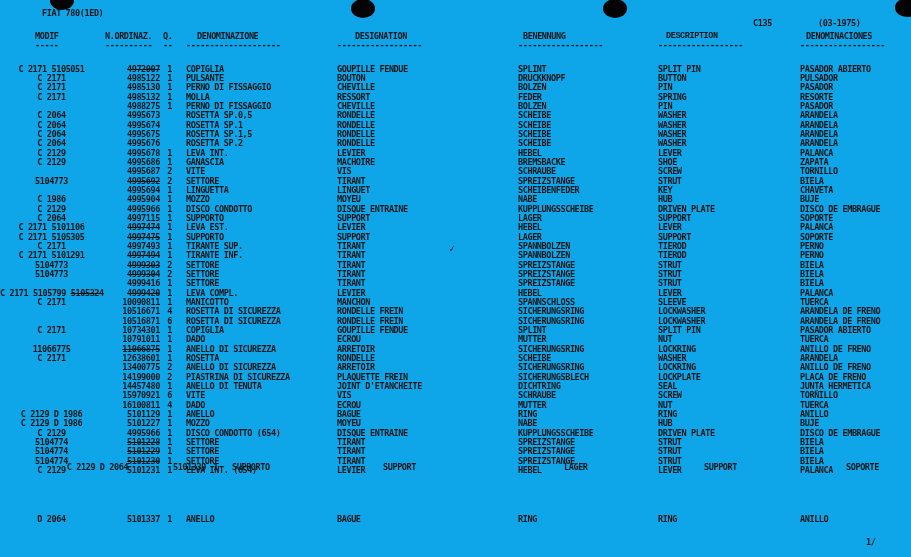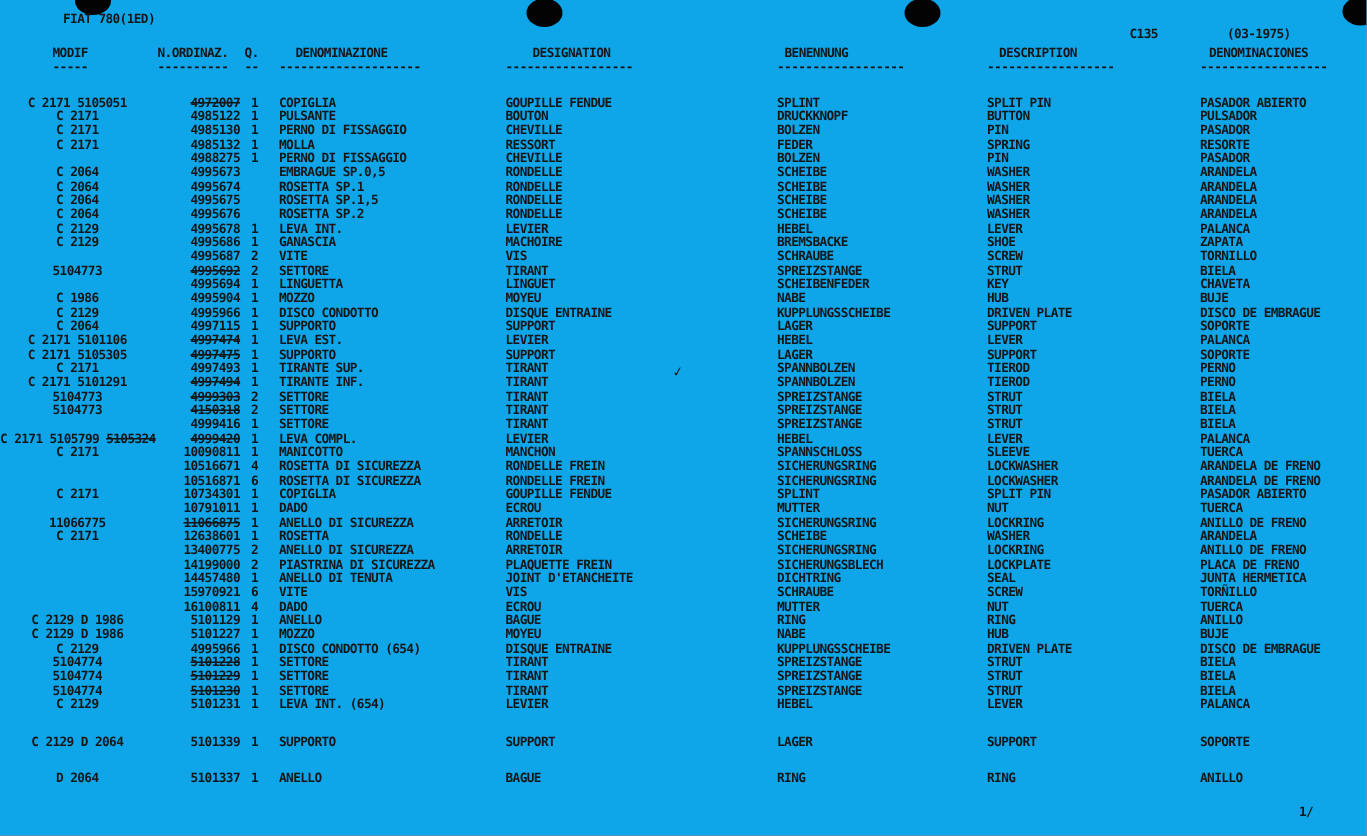--- a/index.html
+++ b/index.html
@@ -26,21 +26,21 @@
   .docdate{position:absolute;left:818px;top:19px;white-space:pre;}
   .h-label,.h-dash{position:absolute;white-space:pre;}
   .h-label{top:32px;}
   .h-dash{top:41px;}
   .hx-modif-l{left:35px;}   .hx-modif-d{left:35px;}
   .hx-ord-l{left:105px;}    .hx-ord-d{left:105px;}
   .hx-q-l{left:163px;}      .hx-q-d{left:163px;}
   .hx-it-l{left:197px;}     .hx-it-d{left:186px;}
   .hx-fr-l{left:355px;}     .hx-fr-d{left:337px;}
   .hx-de-l{left:523px;}     .hx-de-d{left:518px;}
-  .hx-en-l{left:666px;}     .hx-en-d{left:658px;}
+  .hx-en-l{left:666px;font-family:Liberation Mono, monospace;}     .hx-en-d{left:658px;}
   .hx-es-l{left:806px;}     .hx-es-d{left:800px;}
   .rows{position:absolute;left:0;top:0;right:0;bottom:0;}
   .row{position:absolute;left:0;right:0;height:9.34px;}
   .row span{position:absolute;top:0;white-space:pre;}
   .c-modif{left:0;width:103px;text-align:center;}
   .c-part{left:107px;width:53px;text-align:right;}
   .c-qty{left:162px;width:10px;text-align:right;}
   .c-it{left:186px;}
   .c-fr{left:337px;}
   .c-de{left:518px;}
@@ -132,21 +132,21 @@
       <span class="c-it">PERNO DI FISSAGGIO</span>
       <span class="c-fr">CHEVILLE</span>
       <span class="c-de">BOLZEN</span>
       <span class="c-en">PIN</span>
       <span class="c-es">PASADOR</span>
     </div>
       <div class="row" style="top: 111.2px;">
       <span class="c-modif">C 2064</span>
       <span class="c-part">4995673</span>
       <span class="c-qty"></span>
-      <span class="c-it">EMBRAGUE SP.0,5</span>
+      <span class="c-it">ROSETTA SP.0,5</span>
       <span class="c-fr">RONDELLE</span>
       <span class="c-de">SCHEIBE</span>
       <span class="c-en">WASHER</span>
       <span class="c-es">ARANDELA</span>
     </div>
       <div class="row" style="top: 120.54px;">
       <span class="c-modif">C 2064</span>
       <span class="c-part">4995674</span>
       <span class="c-qty"></span>
       <span class="c-it">ROSETTA SP.1</span>
@@ -300,21 +300,21 @@
       <span class="c-part struck">4999303</span>
       <span class="c-qty">2</span>
       <span class="c-it">SETTORE</span>
       <span class="c-fr">TIRANT</span>
       <span class="c-de">SPREIZSTANGE</span>
       <span class="c-en">STRUT</span>
       <span class="c-es">BIELA</span>
     </div>
       <div class="row" style="top: 269.98px;">
       <span class="c-modif">5104773</span>
-      <span class="c-part struck">4150318</span>
+      <span class="c-part struck">4999304</span>
       <span class="c-qty">2</span>
       <span class="c-it">SETTORE</span>
       <span class="c-fr">TIRANT</span>
       <span class="c-de">SPREIZSTANGE</span>
       <span class="c-en">STRUT</span>
       <span class="c-es">BIELA</span>
     </div>
       <div class="row" style="top: 279.32px; padding-left: 24px;">
       <span class="c-modif"></span>
       <span class="c-part">4999416</span>
@@ -528,21 +528,21 @@
       <div class="row" style="top: 475.46px; margin-top: 40px;">
       <span class="c-modif">D 2064</span>
       <span class="c-part">5101337</span>
       <span class="c-qty">1</span>
       <span class="c-it">ANELLO</span>
       <span class="c-fr">BAGUE</span>
       <span class="c-de">RING</span>
       <span class="c-en">RING</span>
       <span class="c-es">ANILLO</span>
     </div>
-      <div class="row" style="top: 491px;">
+      <div class="row" style="top: 463px; margin-left: 46px;">
       <span class="c-modif">C 2129 D 2064</span>
       <span class="c-part">5101339</span>
       <span class="c-qty">1</span>
       <span class="c-it">SUPPORTO</span>
       <span class="c-fr">SUPPORT</span>
       <span class="c-de">LAGER</span>
       <span class="c-en">SUPPORT</span>
       <span class="c-es">SOPORTE</span>
     </div>
     </div>

